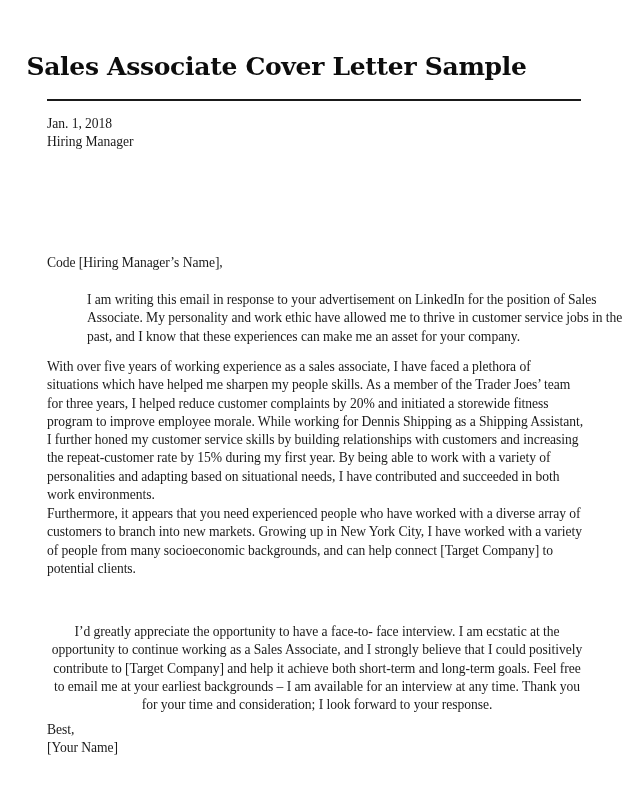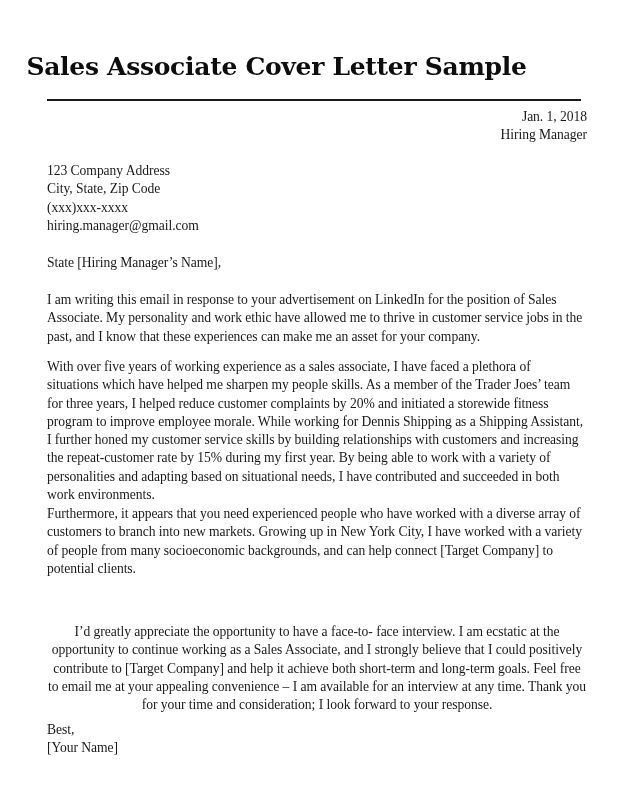--- a/index.html
+++ b/index.html
@@ -52,52 +52,46 @@
       font-family: "Liberation Serif", "DejaVu Serif", serif;
       font-size: 13.6px;
       line-height: 18.3px;
       color: #1a1a1a;
       letter-spacing: -0.05px;
     }
     .line {
       display: block;
       white-space: nowrap;
     }
-    #date-block { top: 108px; text-align: right; }
+    #date-block { top: 115px; }
     #address-block { top: 162px; }
     #salutation { top: 254px; }
-    #para-1 { top: 291px; }
+    #para-1 { top: 291px; margin-left: 40px; }
     #para-2 { top: 358px; }
     #para-3 { top: 505px; }
     #para-4 { top: 623px; text-align: center; }
     #closing { top: 721px; }
   </style>
 </head>
 <body>
 
 <div class="page">
 
   <h1 class="title">Sales Associate Cover Letter Sample</h1>
 
   <div class="rule"></div>
 
   <div class="body-text" id="date-block">
     <span class="line">Jan. 1, 2018</span>
     <span class="line">Hiring Manager</span>
   </div>
 
-  <div class="body-text" id="address-block">
-    <span class="line">123 Company Address</span>
-    <span class="line">City, State, Zip Code</span>
-    <span class="line">(xxx)xxx-xxxx</span>
-    <span class="line">hiring.manager@gmail.com</span>
-  </div>
 
   <div class="body-text" id="salutation">
-    <span class="line">State [Hiring Manager’s Name],</span>
+    <span class="line">Code [Hiring Manager’s Name],</span>
   </div>
 
   <div class="body-text" id="para-1">
     <span class="line">I am writing this email in response to your advertisement on LinkedIn for the position of Sales</span>
     <span class="line">Associate. My personality and work ethic have allowed me to thrive in customer service jobs in the</span>
     <span class="line">past, and I know that these experiences can make me an asset for your company.</span>
   </div>
 
   <div class="body-text" id="para-2">
     <span class="line">With over five years of working experience as a sales associate, I have faced a plethora of</span>
@@ -114,21 +108,21 @@
     <span class="line">Furthermore, it appears that you need experienced people who have worked with a diverse array of</span>
     <span class="line">customers to branch into new markets. Growing up in New York City, I have worked with a variety</span>
     <span class="line">of people from many socioeconomic backgrounds, and can help connect [Target Company] to</span>
     <span class="line">potential clients.</span>
   </div>
 
   <div class="body-text" id="para-4">
     <span class="line">I’d greatly appreciate the opportunity to have a face-to- face interview. I am ecstatic at the</span>
     <span class="line">opportunity to continue working as a Sales Associate, and I strongly believe that I could positively</span>
     <span class="line">contribute to [Target Company] and help it achieve both short-term and long-term goals. Feel free</span>
-    <span class="line">to email me at your appealing convenience – I am available for an interview at any time. Thank you</span>
+    <span class="line">to email me at your earliest backgrounds – I am available for an interview at any time. Thank you</span>
     <span class="line">for your time and consideration; I look forward to your response.</span>
   </div>
 
   <div class="body-text" id="closing">
     <span class="line">Best,</span>
     <span class="line">[Your Name]</span>
   </div>
 
 </div>
 

